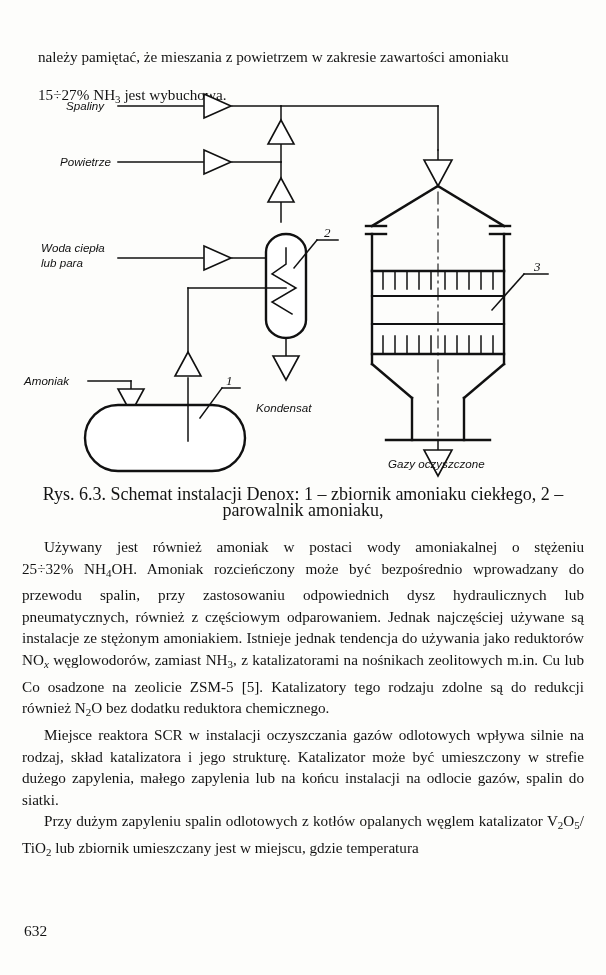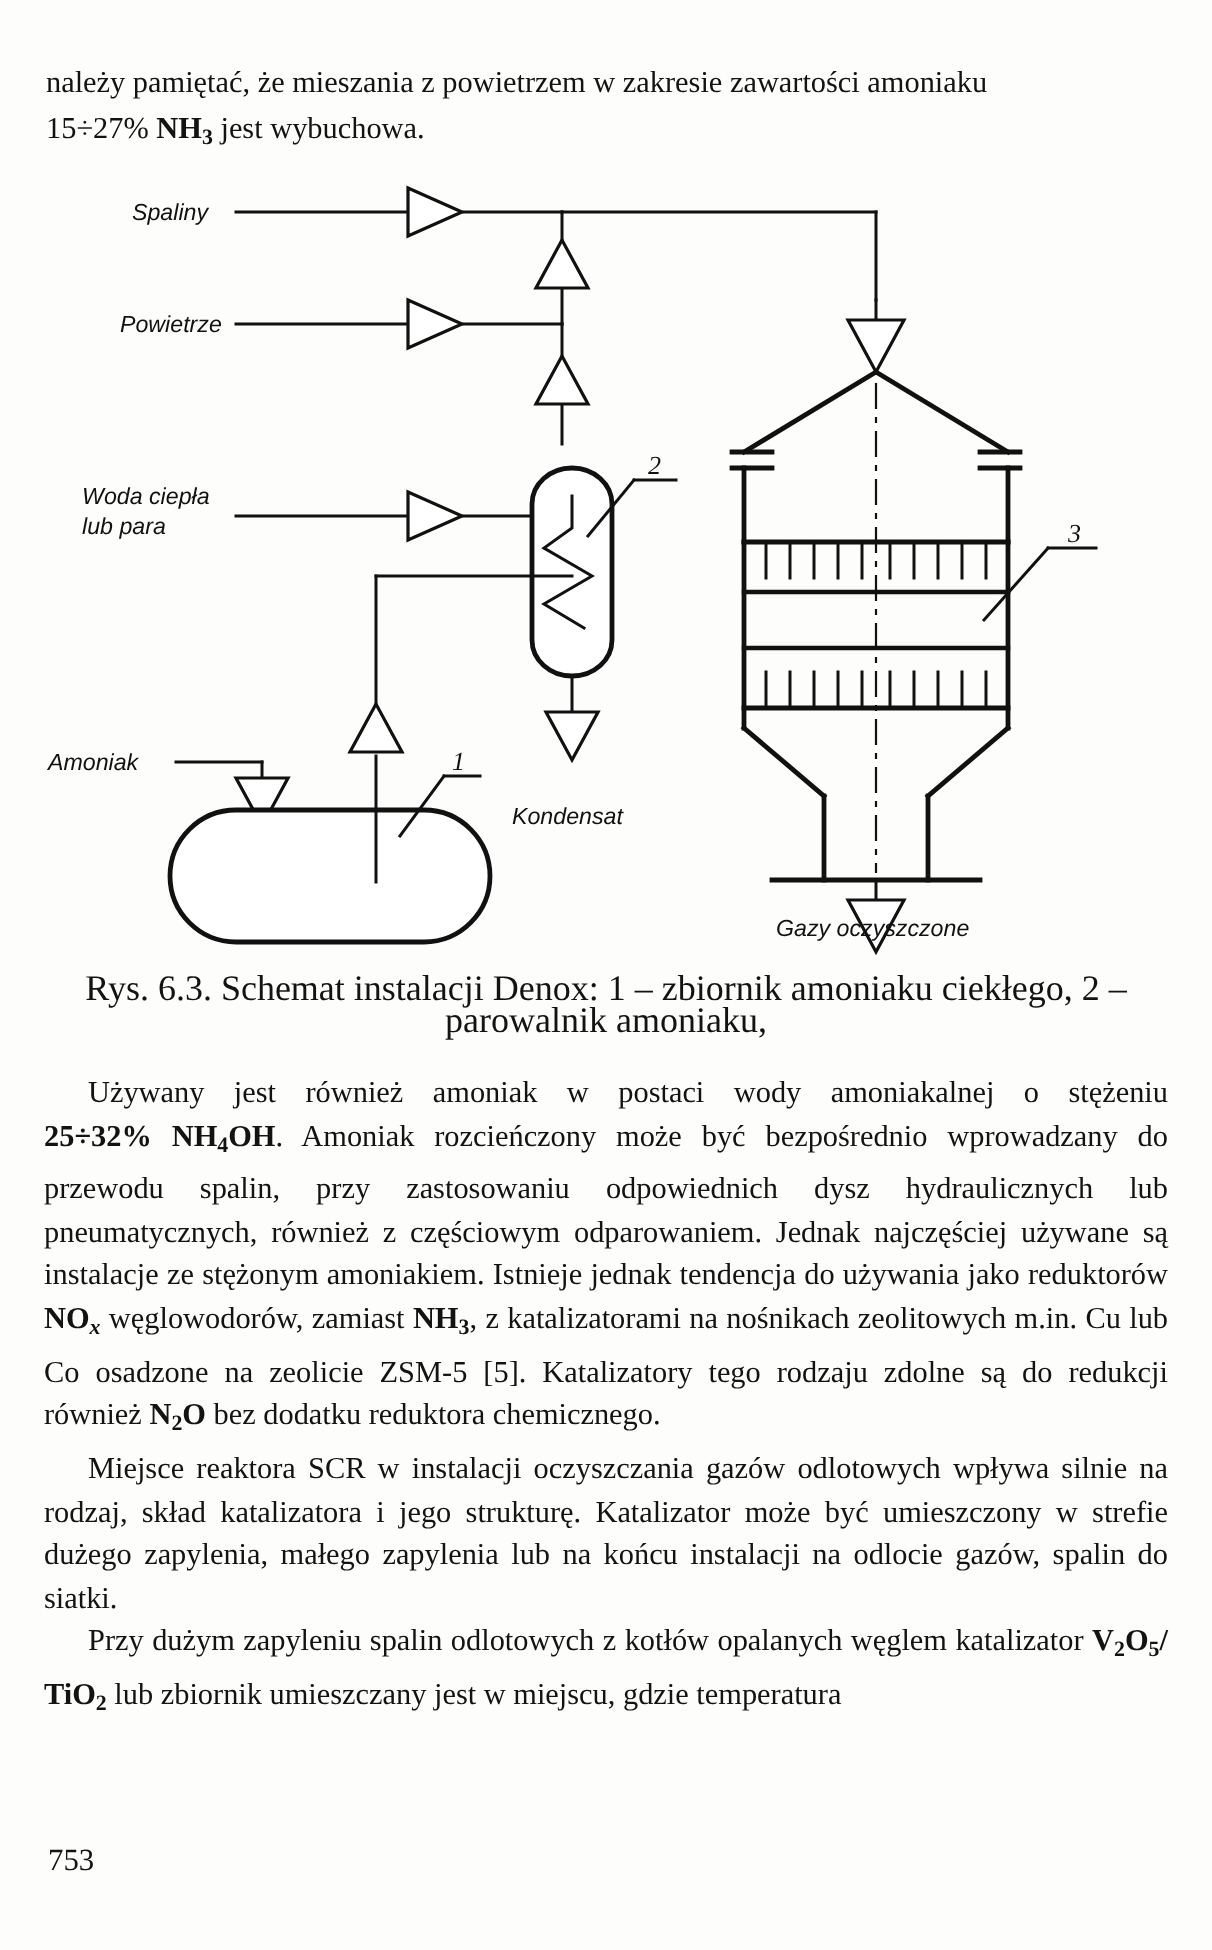--- a/index.html
+++ b/index.html
@@ -21,40 +21,40 @@
   .intro {
     position: absolute;
     left: 22px;
     top: 30px;
     width: 562px;
     font-size: 15.2px;
     line-height: 22px;
     text-align: justify;
     text-align-last: left;
   }
-  .intro p { margin: 1px; }
+  .intro p { margin: 16px; }
 
   .body-text {
     position: absolute;
     left: 22px;
     top: 536px;
     width: 562px;
     font-size: 15.2px;
     line-height: 21.6px;
     text-align: justify;
     text-align-last: left;
   }
   .body-text p {
     margin: 0;
     text-indent: 22px;
   }
 
   sub { font-size: 0.72em; vertical-align: -0.28em; }
   sup { font-size: 0.72em; vertical-align: 0.44em; }
-  .bold { font-weight: bold; }
+  .bold { font-weight: normal; }
   .ital { font-style: italic; }
 
   
   .caption {
     position: absolute;
     left: 22px;
     top: 486px;
     width: 562px;
     font-size: 18px;
     line-height: 16px;
@@ -273,14 +273,14 @@
   <div class="body-text">
 
 
     <p><span>Używany jest również amoniak w postaci wody amoniakalnej o stężeniu </span><span class="bold">25÷32%</span>&nbsp;<span class="bold"><span>NH</span><sub>4</sub><span>OH</span></span><span>. Amoniak rozcieńczony może być bezpośrednio wprowadzany do przewodu spalin, przy zastosowaniu odpowiednich dysz hydraulicznych lub pneumatycznych, również z częściowym odparowaniem. Jednak najczęściej używane są instalacje ze stężonym amoniakiem. Istnieje jednak tendencja do używania jako reduktorów </span><span class="bold"><span>NO</span><sub class="ital">x</sub></span><span> węglowodorów, zamiast </span><span class="bold"><span>NH</span><sub>3</sub></span><span>, z katalizatorami na nośnikach zeolitowych m.in. Cu lub Co osadzone na zeolicie ZSM-5 [5]. Katalizatory tego rodzaju zdolne są do redukcji również </span><span class="bold"><span>N</span><sub>2</sub><span>O</span></span><span> bez dodatku reduktora chemicznego.</span></p>
 
     <p><span>Miejsce reaktora SCR w instalacji oczyszczania gazów odlotowych wpływa silnie na rodzaj, skład katalizatora i jego strukturę. Katalizator może być umieszczony w strefie dużego zapylenia, małego zapylenia lub na końcu instalacji na odlocie gazów, spalin do siatki.</span></p>
 
     <p><span>Przy dużym zapyleniu spalin odlotowych z kotłów opalanych węglem katalizator </span><span class="bold"><span>V</span><sub>2</sub><span>O</span><sub>5</sub><span>/ TiO</span><sub>2</sub></span><span> lub zbiornik umieszczany jest w miejscu, gdzie temperatura</span></p>
   </div>
 
-  <div class="page-number">753</div>
+  <div class="page-number">632</div>
 </div>
 
 </body></html>

